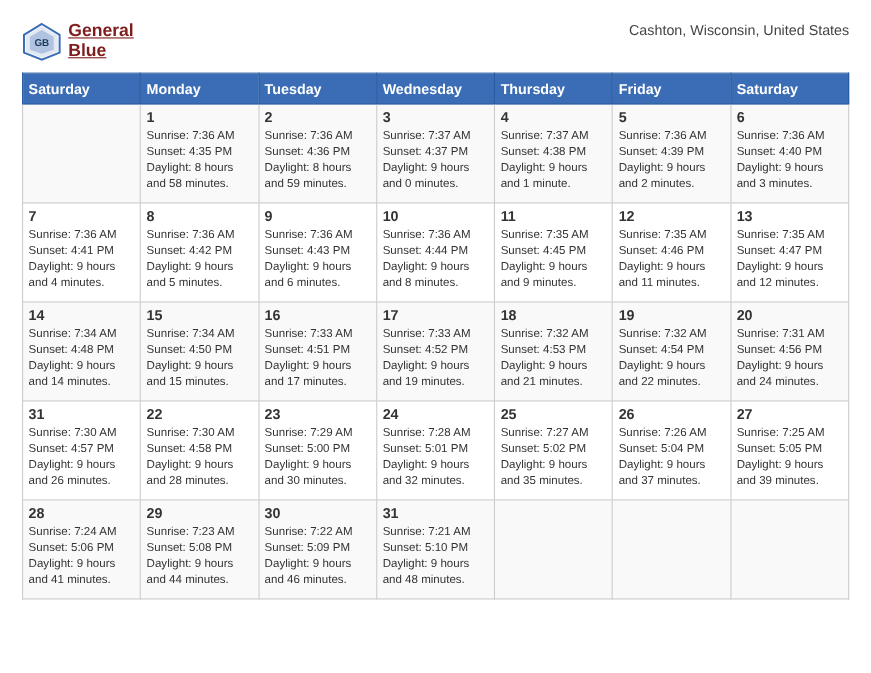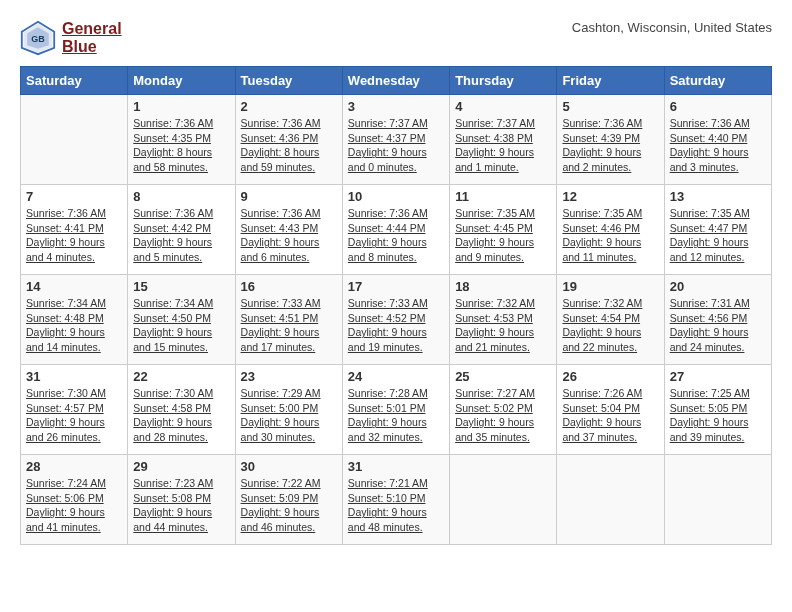--- a/index.html
+++ b/index.html
@@ -74,21 +74,20 @@
     .day-num {
       font-weight: bold;
       font-size: 13px;
       display: block;
       margin-bottom: 2px;
     }
     .day-detail {
       font-size: 10.5px;
       line-height: 1.4;
       color: #333;
-      text-decoration: underline;
     }
     tbody tr:nth-child(odd) td {
       background-color: #f9f9f9;
     }
     tbody tr:nth-child(even) td {
       background-color: #fff;
     }
   </style>
 </head>
 <body>

